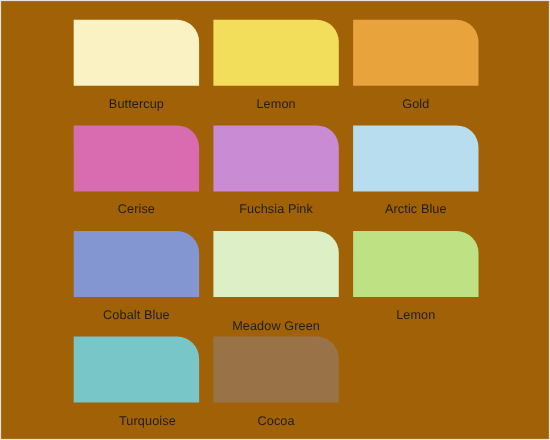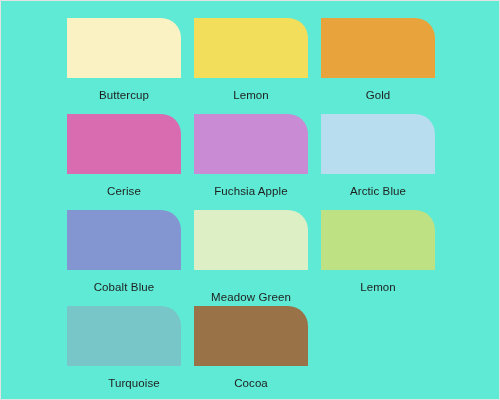--- a/index.html
+++ b/index.html
@@ -59,21 +59,21 @@
     line-height: 14px;
     color: #1e1e1e;
     text-align: center;
     letter-spacing: 0.1px;
     white-space: nowrap;
   }
 </style>
 </head>
 <body>
 
-<div id="palette-canvas" style="background-color: #5eead4; border-color: rgb(227, 227, 227);">
+<div id="palette-canvas" style="background-color: #a16207; border-color: rgb(227, 227, 227);">
   <div id="swatch-grid">
 
     <div class="swatch-cell">
       <div class="swatch-chip" style="background-color: rgb(251, 242, 196);"></div>
       <div class="swatch-label" style="color: rgb(30, 30, 30);">Buttercup</div>
     </div>
 
     <div class="swatch-cell">
       <div class="swatch-chip" style="background-color: rgb(242, 222, 91);"></div>
       <div class="swatch-label" style="color: rgb(30, 30, 30);">Lemon</div>
@@ -85,21 +85,21 @@
     </div>
 
 
     <div class="swatch-cell">
       <div class="swatch-chip" style="background-color: rgb(217, 107, 177);"></div>
       <div class="swatch-label" style="color: rgb(30, 30, 30); text-align: center;">Cerise</div>
     </div>
 
     <div class="swatch-cell">
       <div class="swatch-chip" style="background-color: rgb(201, 139, 211);"></div>
-      <div class="swatch-label" style="color: rgb(30, 30, 30);">Fuchsia Apple</div>
+      <div class="swatch-label" style="color: rgb(30, 30, 30);">Fuchsia Pink</div>
     </div>
 
     <div class="swatch-cell">
       <div class="swatch-chip" style="background-color: rgb(184, 221, 238);"></div>
       <div class="swatch-label" style="color: rgb(30, 30, 30);">Arctic Blue</div>
     </div>
 
     <div class="swatch-cell">
       <div class="swatch-chip" style="background-color: rgb(132, 150, 209);"></div>
       <div class="swatch-label" style="color: rgb(30, 30, 30); text-align: center;">Cobalt Blue</div>

